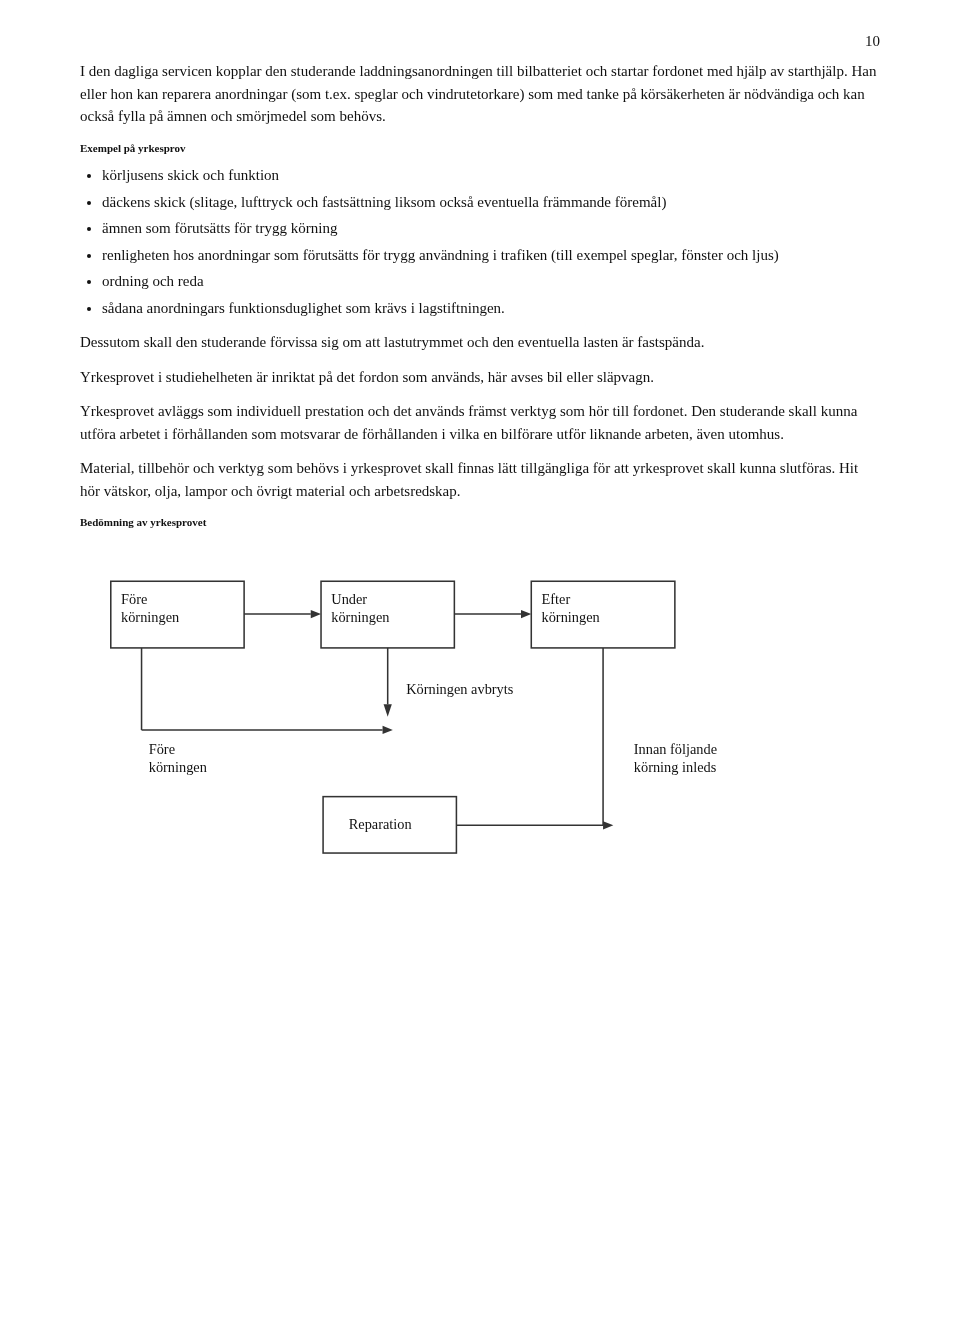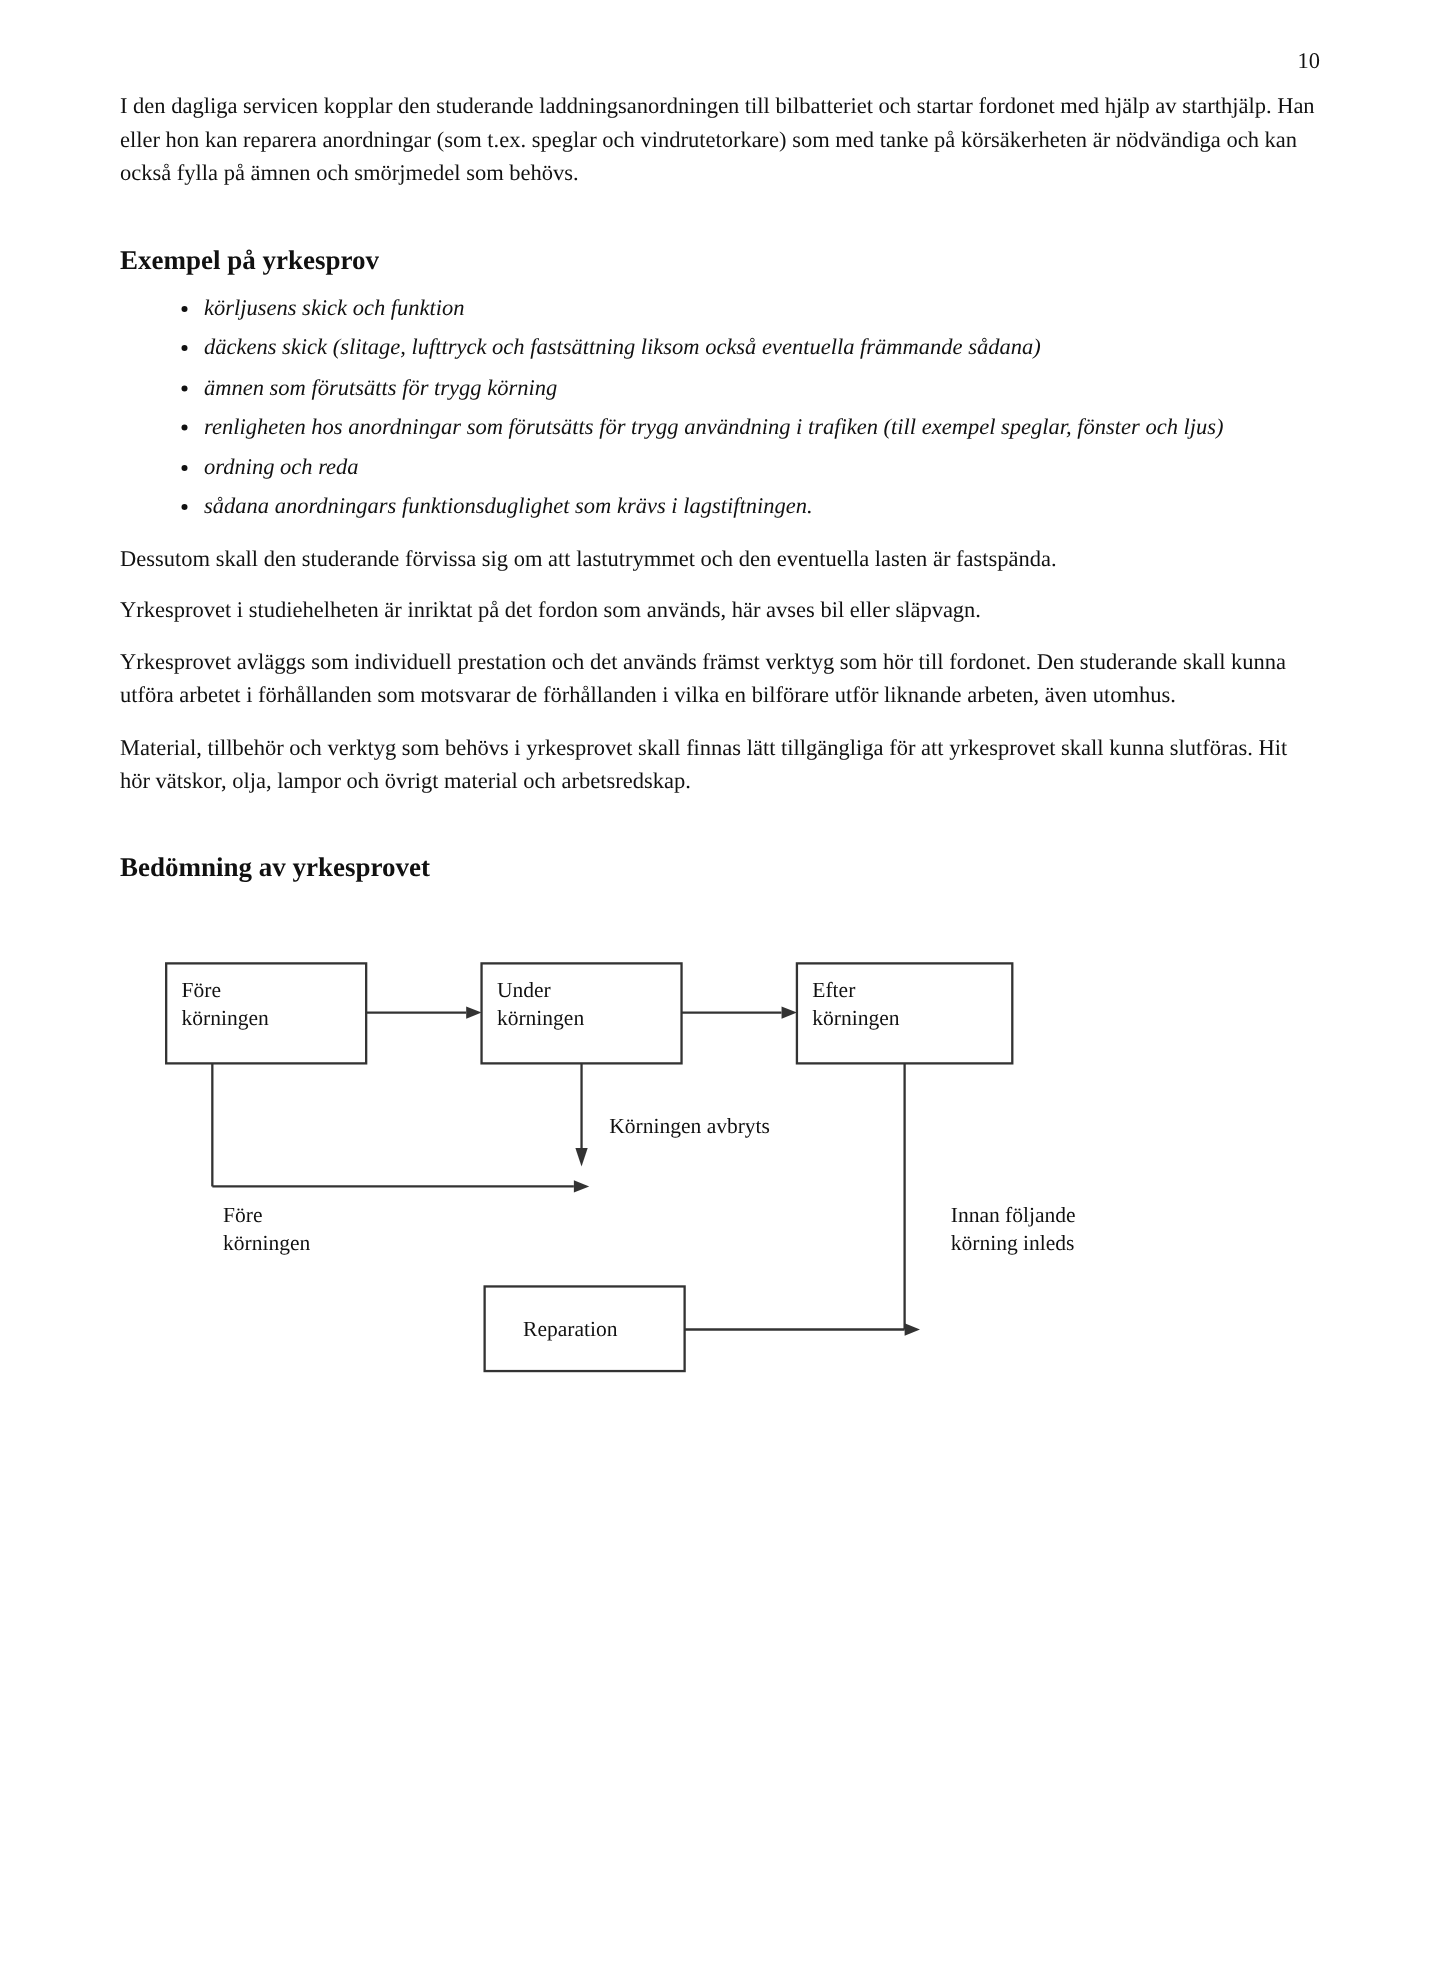--- a/index.html
+++ b/index.html
@@ -26,30 +26,29 @@
       right: 80px;
       font-size: 15px;
     }
 
     p {
       margin-bottom: 12px;
     }
 
     .section-heading {
       font-weight: bold;
-      margin-top: 32px;
+      margin-top: 12px;
       margin-bottom: 8px;
-      font-size: 18px;
+      font-size: 11px;
     }
 
     ul.bullet-list {
       list-style: disc;
-      margin-left: 56px;
+      margin-left: 22px;
       margin-bottom: 12px;
-      font-style: italic;
     }
 
     ul.bullet-list li {
       margin-bottom: 4px;
     }
 
     .diagram-area {
       margin-top: 30px;
       width: 100%;
       position: relative;
@@ -68,21 +67,21 @@
 
   <div class="page-number">10</div>
 
   <p>I den dagliga servicen kopplar den studerande laddningsanordningen till bilbatteriet och startar fordonet med hjälp av starthjälp. Han eller hon kan reparera anordningar (som t.ex. speglar och vindrutetorkare) som med tanke på körsäkerheten är nödvändiga och kan också fylla på ämnen och smörjmedel som behövs.</p>
 
   <p class="section-heading">Exempel på yrkesprov</p>
 
 
   <ul class="bullet-list">
     <li>körljusens skick och funktion</li>
-    <li>däckens skick (slitage, lufttryck och fastsättning liksom också eventuella främmande sådana)</li>
+    <li>däckens skick (slitage, lufttryck och fastsättning liksom också eventuella främmande föremål)</li>
     <li>ämnen som förutsätts för trygg körning</li>
     <li>renligheten hos anordningar som förutsätts för trygg användning i trafiken (till exempel speglar, fönster och ljus)</li>
     <li>ordning och reda</li>
     <li>sådana anordningars funktionsduglighet som krävs i lagstiftningen.</li>
   </ul>
 
   <p>Dessutom skall den studerande förvissa sig om att lastutrymmet och den eventuella lasten är fastspända.</p>
 
 
   <p>Yrkesprovet i studiehelheten är inriktat på det fordon som används, här avses bil eller släpvagn.</p>

